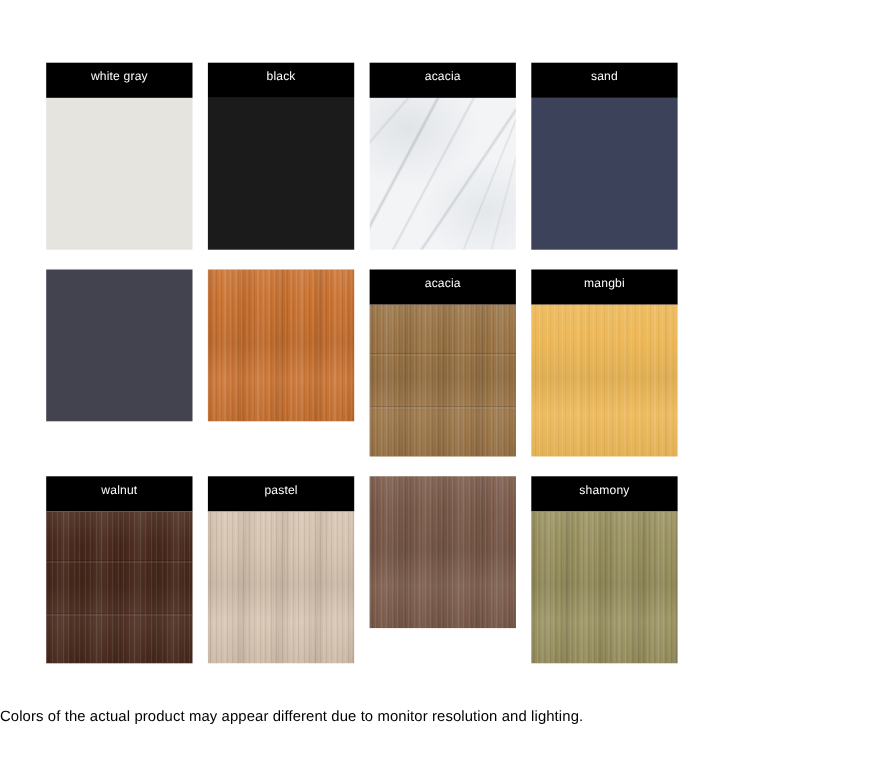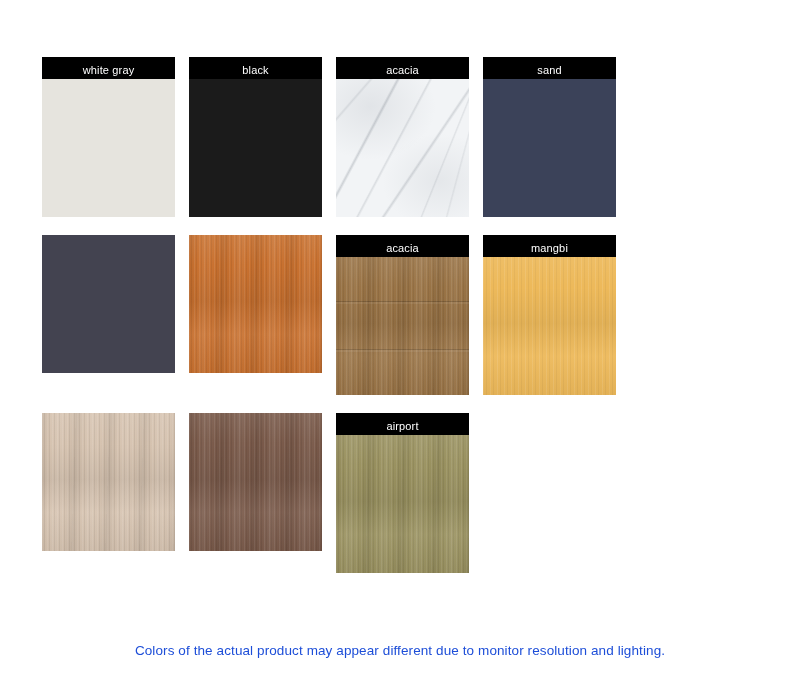--- a/index.html
+++ b/index.html
@@ -32,21 +32,21 @@
     flex-wrap: wrap;
     gap: 18px 14px;
   }
 
   .swatch-card {
     width: 133px;
     background: #ffffff;
   }
 
   .swatch-header {
-    height: 22px;
+    height: 32px;
     background: #000000;
     color: #ffffff;
     font-size: 11px;
     line-height: 27px;
     text-align: center;
     letter-spacing: 0.15px;
     white-space: nowrap;
     overflow: hidden;
   }
 
@@ -155,23 +155,23 @@
       linear-gradient(105deg, rgba(0,0,0,0.00) 86%, rgba(120,128,138,0.13) 86.8%, rgba(0,0,0,0.00) 87.8%),
       radial-gradient(ellipse 70% 55% at 26% 20%, rgba(138,146,156,0.16) 0%, rgba(0,0,0,0.00) 70%),
       radial-gradient(ellipse 60% 48% at 78% 74%, rgba(138,146,156,0.13) 0%, rgba(0,0,0,0.00) 72%);
   }
 
   .footer-note {
     position: absolute;
     left: 0;
     top: 643px;
     width: 800px;
-    text-align: center;
+    text-align: left;
     font-size: 13.5px;
-    color: #1d4ed8;
+    color: #000000;
     letter-spacing: 0.1px;
   }
 </style>
 </head>
 <body>
 
 <div id="page">
 
   <div class="swatch-grid">
       <div class="swatch-card">
@@ -212,35 +212,45 @@
         </div>
       </div>
       <div class="swatch-card">
         <div class="swatch-header">mangbi</div>
         <div class="swatch-fill" style="background: rgb(237, 185, 90);">
           <div class="tex grain-v soft"></div>
           <div class="tex sweep-h"></div>
         </div>
       </div>
       <div class="swatch-card">
+        <div class="swatch-header">walnut</div>
+        <div class="swatch-fill" style="background: rgb(74, 42, 29);">
+          <div class="tex grain-v"></div>
+          <div class="tex figure-v"></div>
+          <div class="tex planks"></div>
+          <div class="tex sweep-h"></div>
+        </div>
+      </div>
+      <div class="swatch-card">
+        <div class="swatch-header">pastel</div>
         <div class="swatch-fill" style="background: rgb(214, 195, 176);">
           <div class="tex grain-v"></div>
           <div class="tex figure-v"></div>
           <div class="tex sweep-h"></div>
         </div>
       </div>
       <div class="swatch-card">
         <div class="swatch-fill" style="background: rgb(122, 90, 74);">
           <div class="tex grain-v"></div>
           <div class="tex figure-v"></div>
           <div class="tex sweep-h"></div>
         </div>
       </div>
       <div class="swatch-card">
-        <div class="swatch-header">airport</div>
+        <div class="swatch-header">shamony</div>
         <div class="swatch-fill" style="background: rgb(154, 146, 96);">
           <div class="tex grain-v"></div>
           <div class="tex figure-v"></div>
           <div class="tex sweep-h"></div>
         </div>
       </div>
     </div>
 
   <div class="footer-note">Colors of the actual product may appear different due to monitor resolution and lighting.</div>
 

